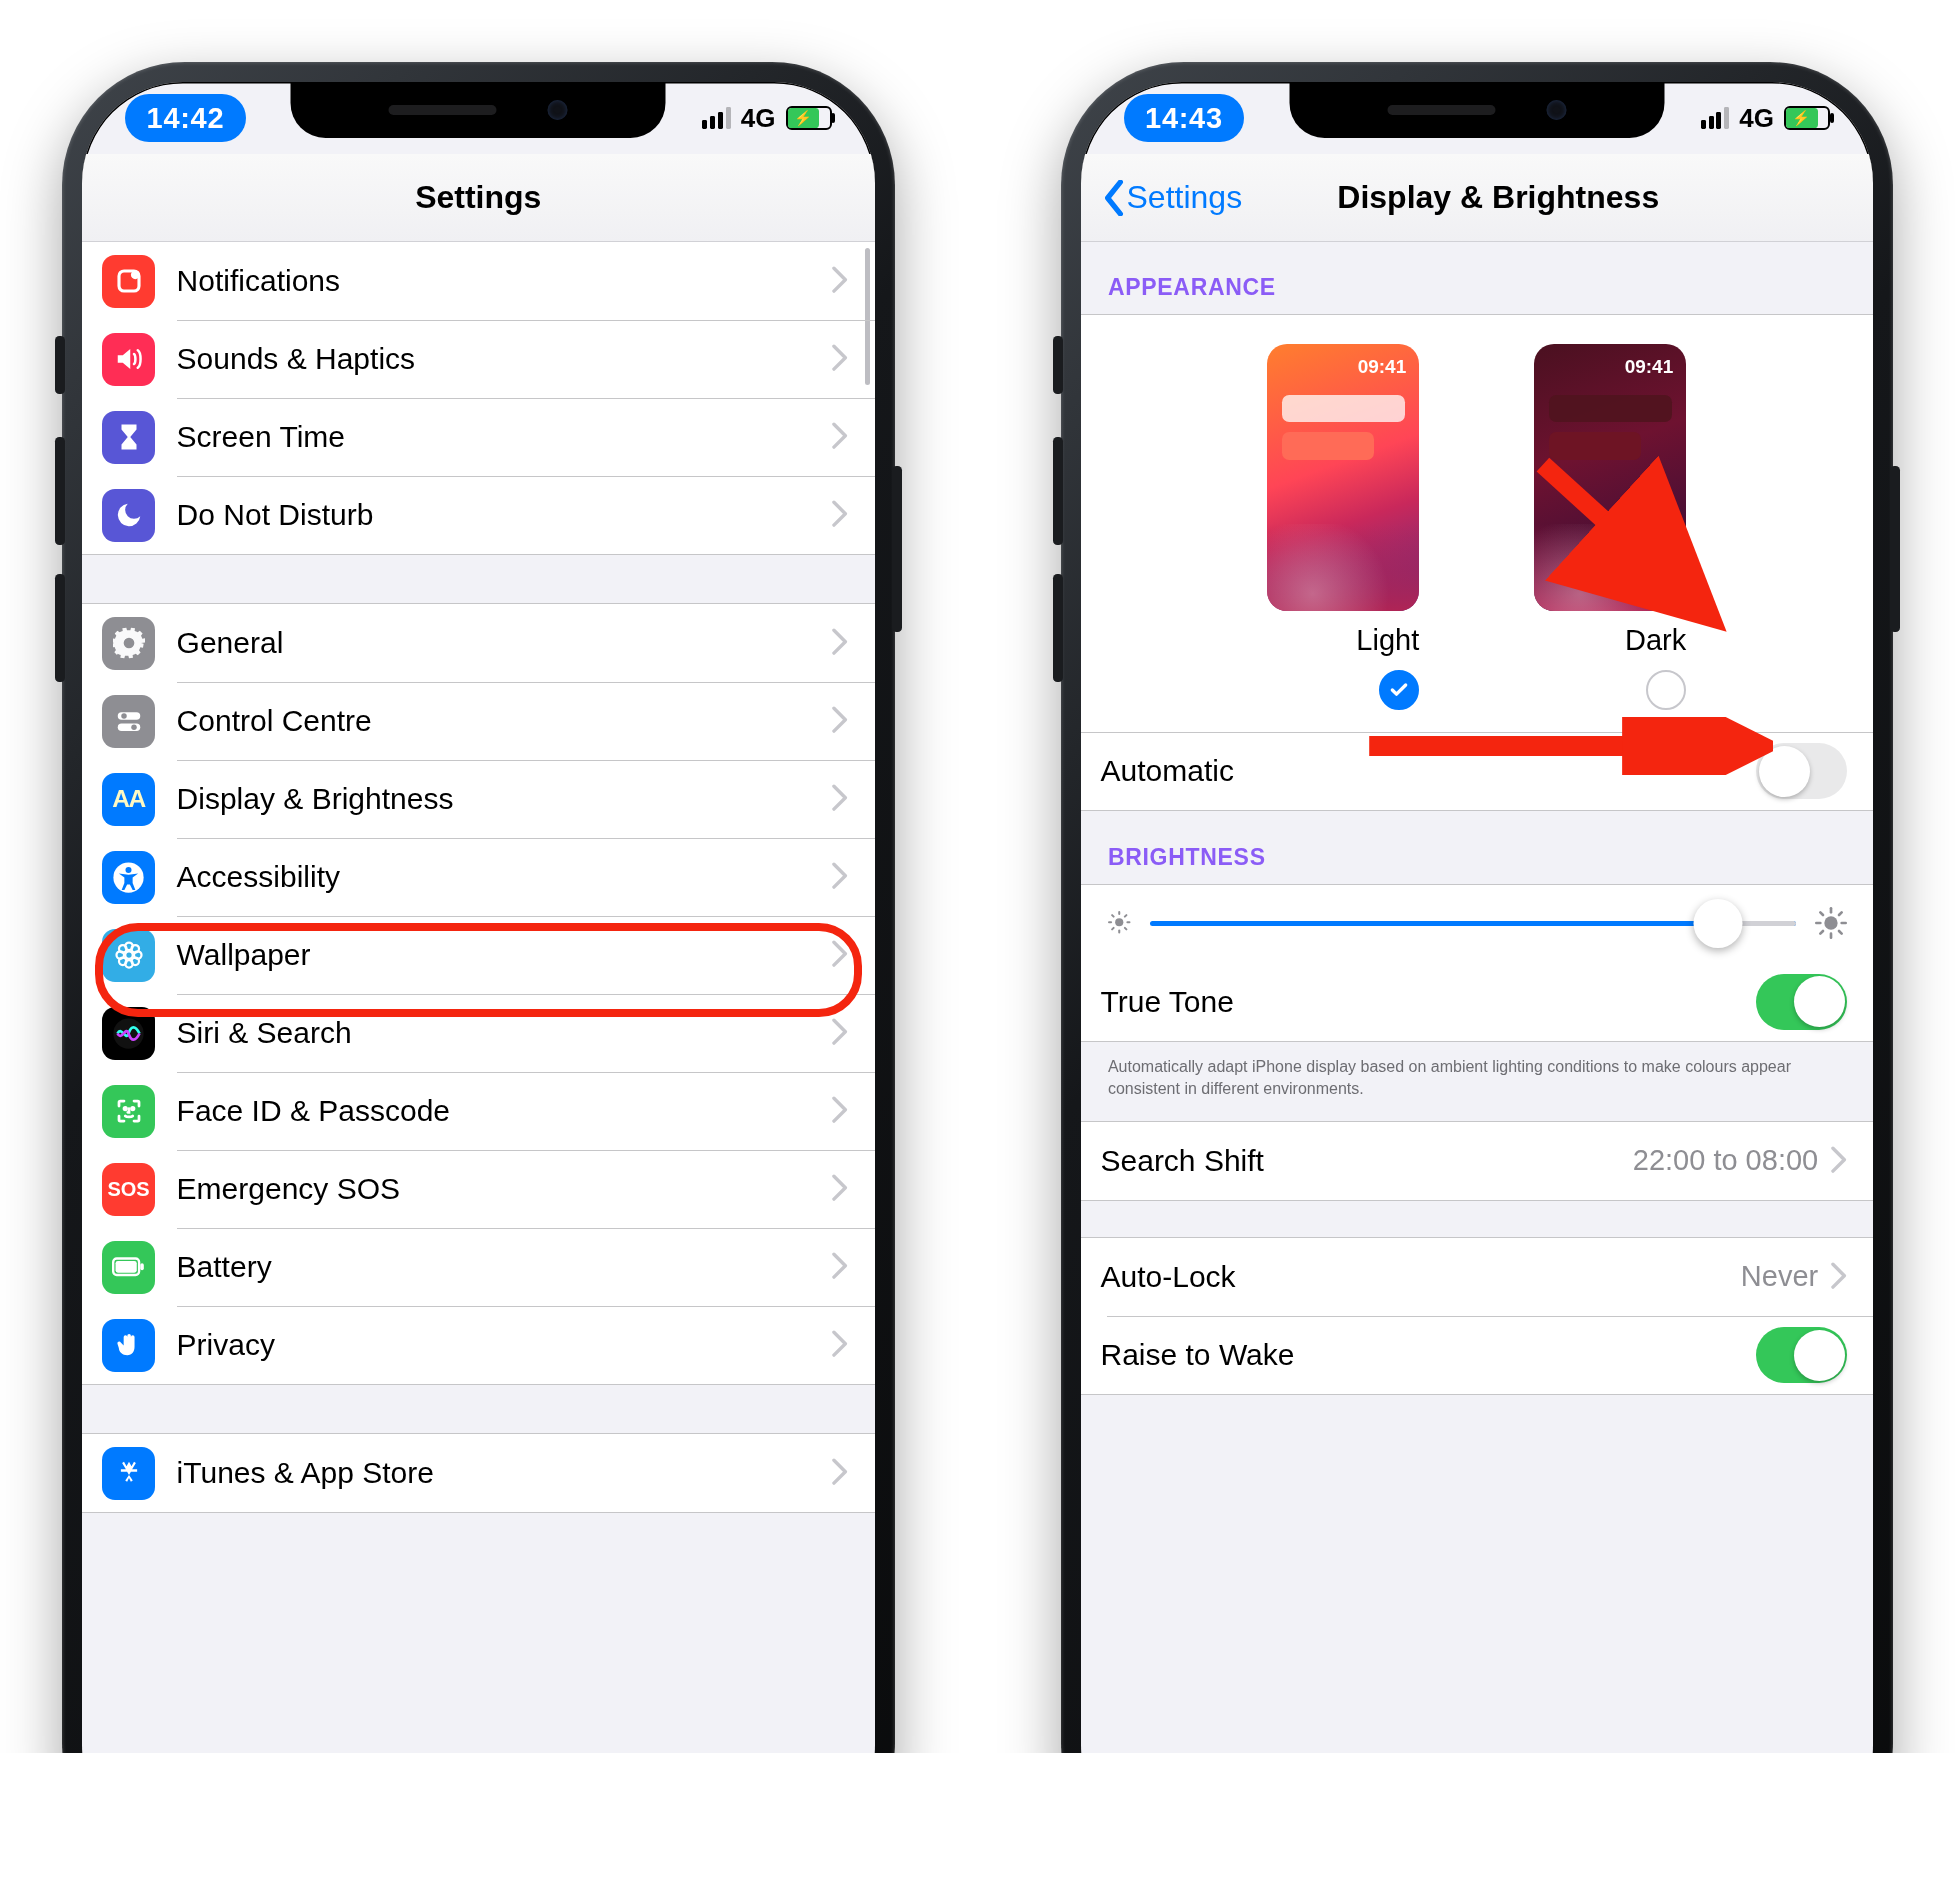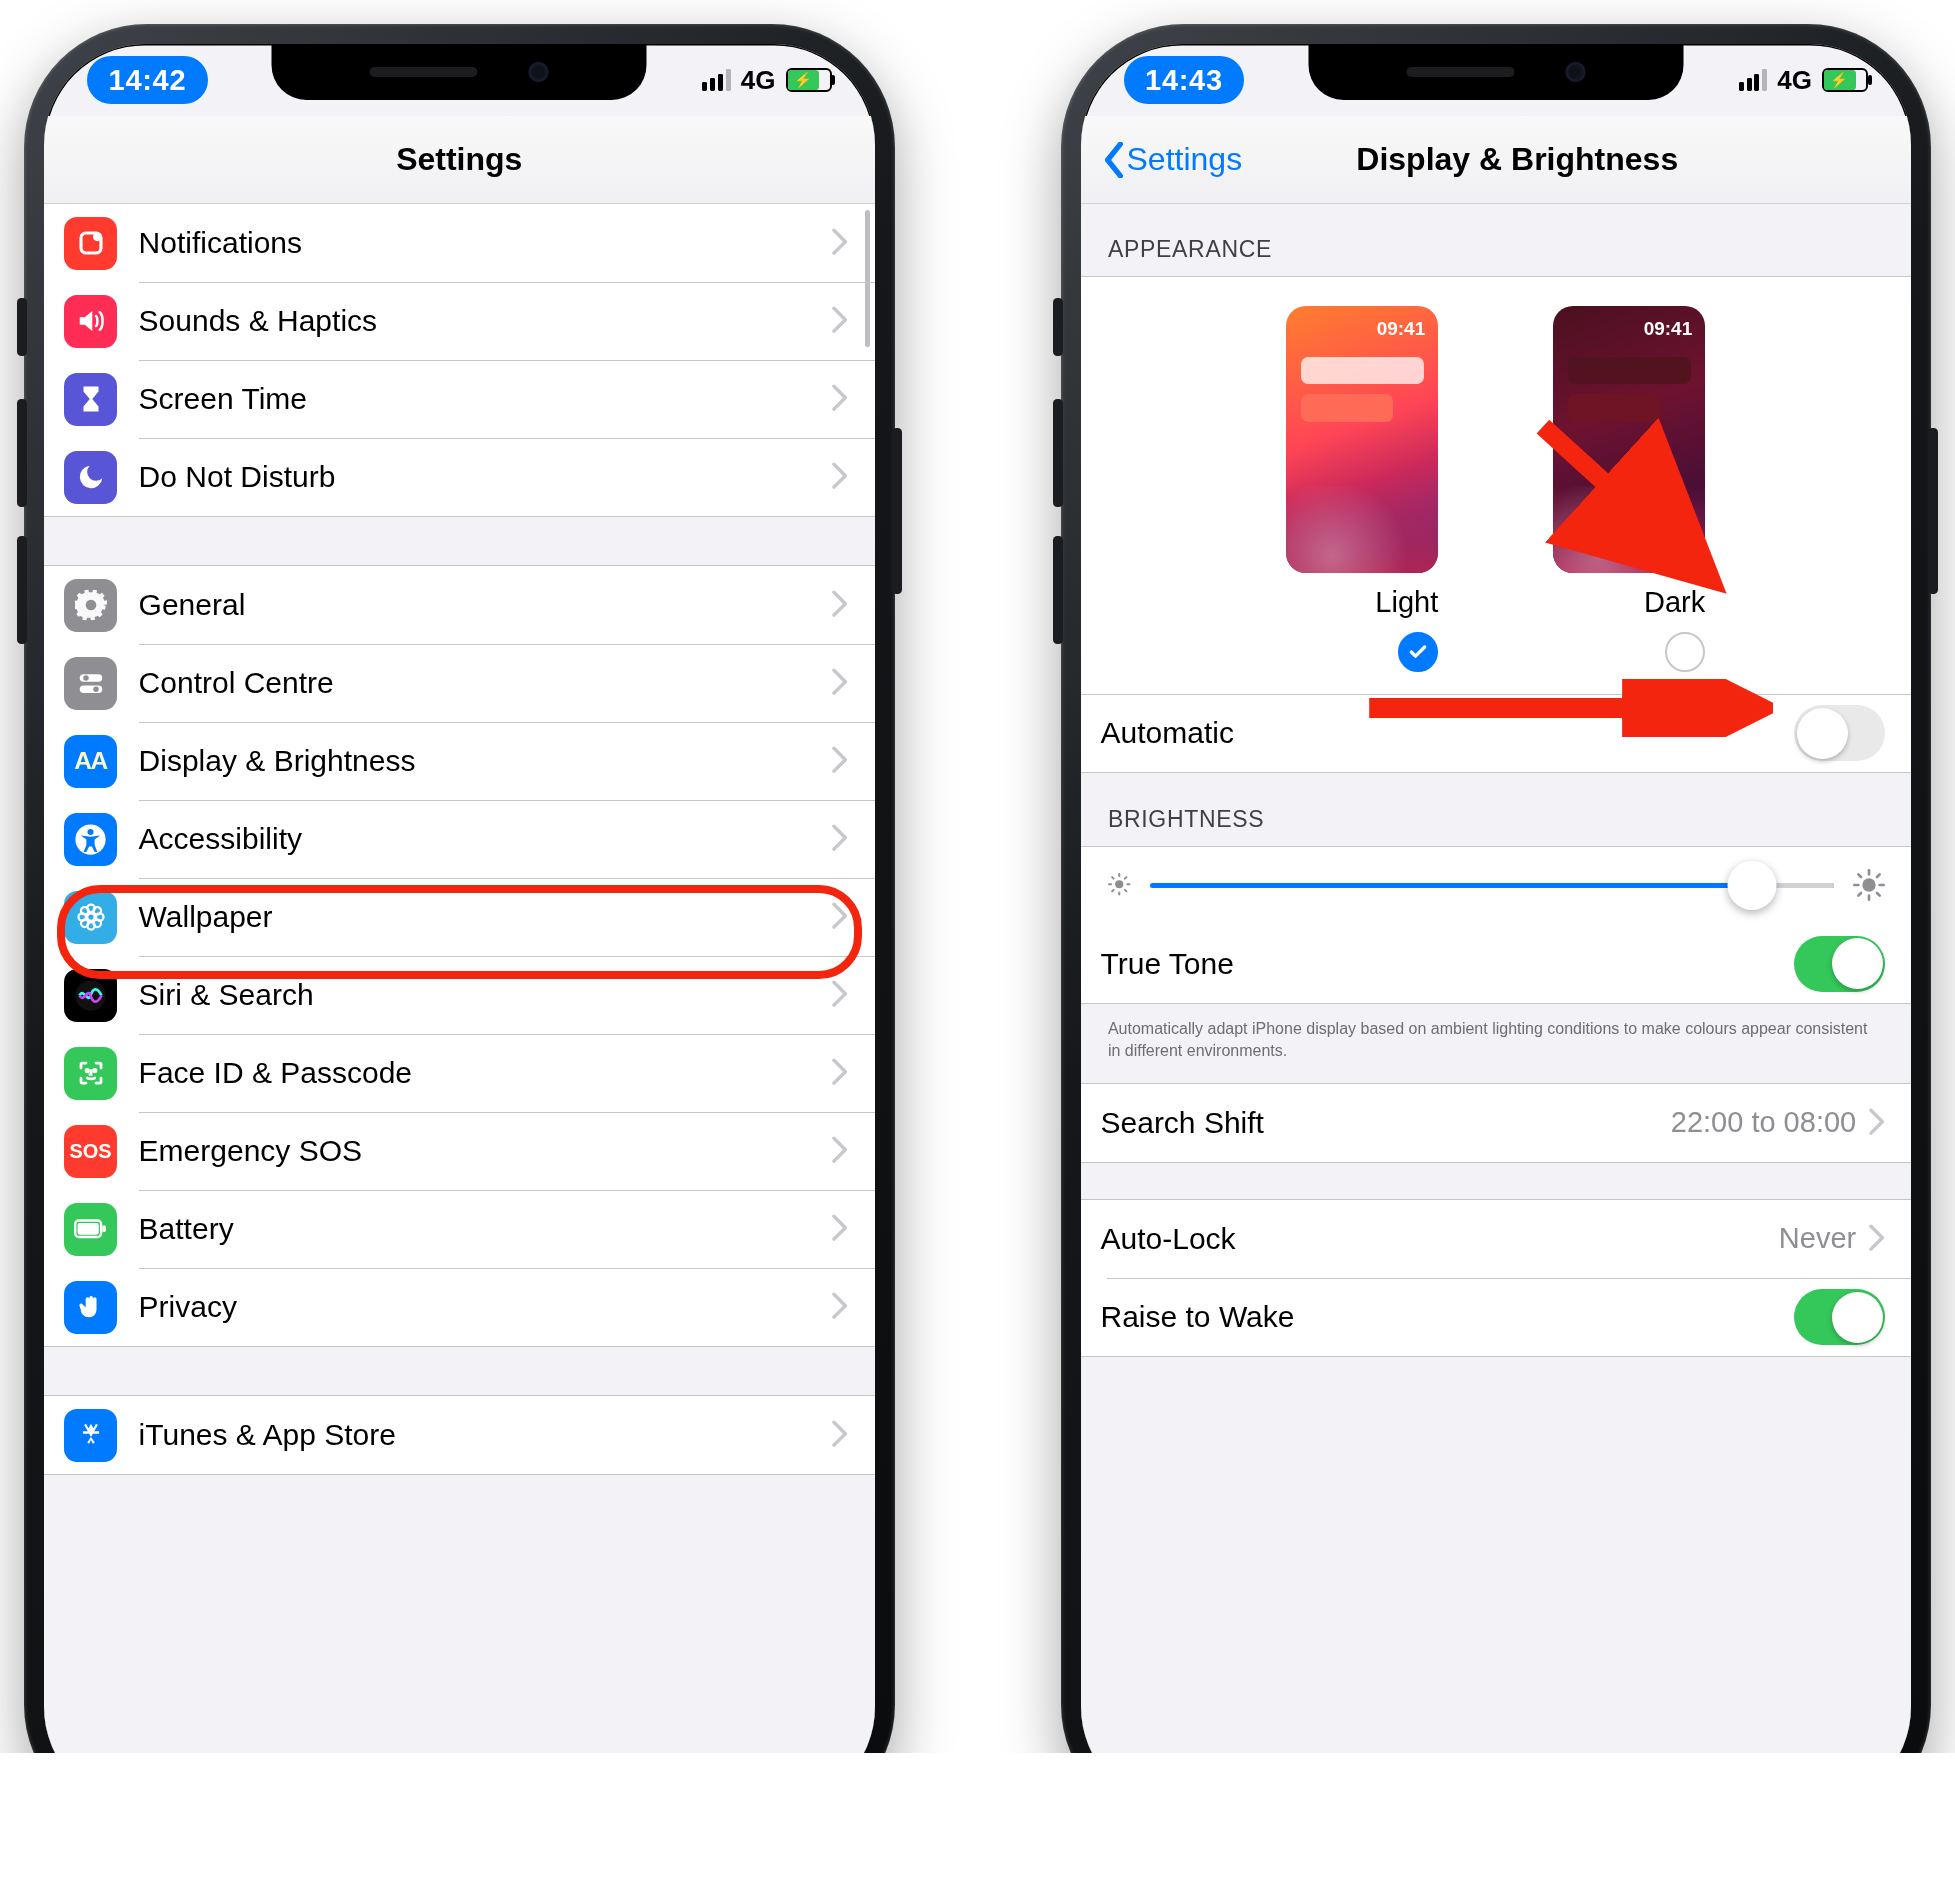--- a/index.html
+++ b/index.html
@@ -11,21 +11,21 @@
     --ios-bg:#f2f2f7;
     --cell-border:#c6c6c8;
     --phone-w:895px;
     --phone-h:1804px;
     --annotate:#f4250f;
   }
   html,body{margin:0;padding:0;background:#fff;font-family:-apple-system,BlinkMacSystemFont,"SF Pro Text","Helvetica Neue",Arial,sans-serif;}
   .stage{
     display:flex;
     gap:166px;
-    padding:24px;
+    padding:62px;
     justify-content:center;
     align-items:flex-start;
     box-sizing:border-box;
     width:1955px;
     height:1753px;
   }
   
   .phone{
     width:var(--phone-w);
     height:var(--phone-h);
@@ -89,22 +89,23 @@
   .nav .title{font-size:32px;font-weight:700;}
   .nav .back{position:absolute;left:20px;display:flex;align-items:center;color:var(--ios-blue);font-size:32px;font-weight:400;}
   .nav .back svg{width:26px;height:36px;}
   
   .content{
     position:absolute;top:159px;bottom:0;left:0;right:0;
     overflow:hidden;
     background:var(--ios-bg);
   }
   .group-label{
-    font-size:23px;color:#404040;text-transform:uppercase;letter-spacing:0.7px;
+    font-size:23px;color:#8b5cf6;text-transform:uppercase;letter-spacing:0.7px;
     padding:33px 27.4px 13px;
+    font-weight:bold;
   }
   .group{
     background:#fff;
     border-top:0.7px solid var(--cell-border);
     border-bottom:0.7px solid var(--cell-border);
   }
   .cell{
     display:flex;align-items:center;min-height:78px;padding:0 26px 0 20px;
     position:relative;box-sizing:border-box;
   }

